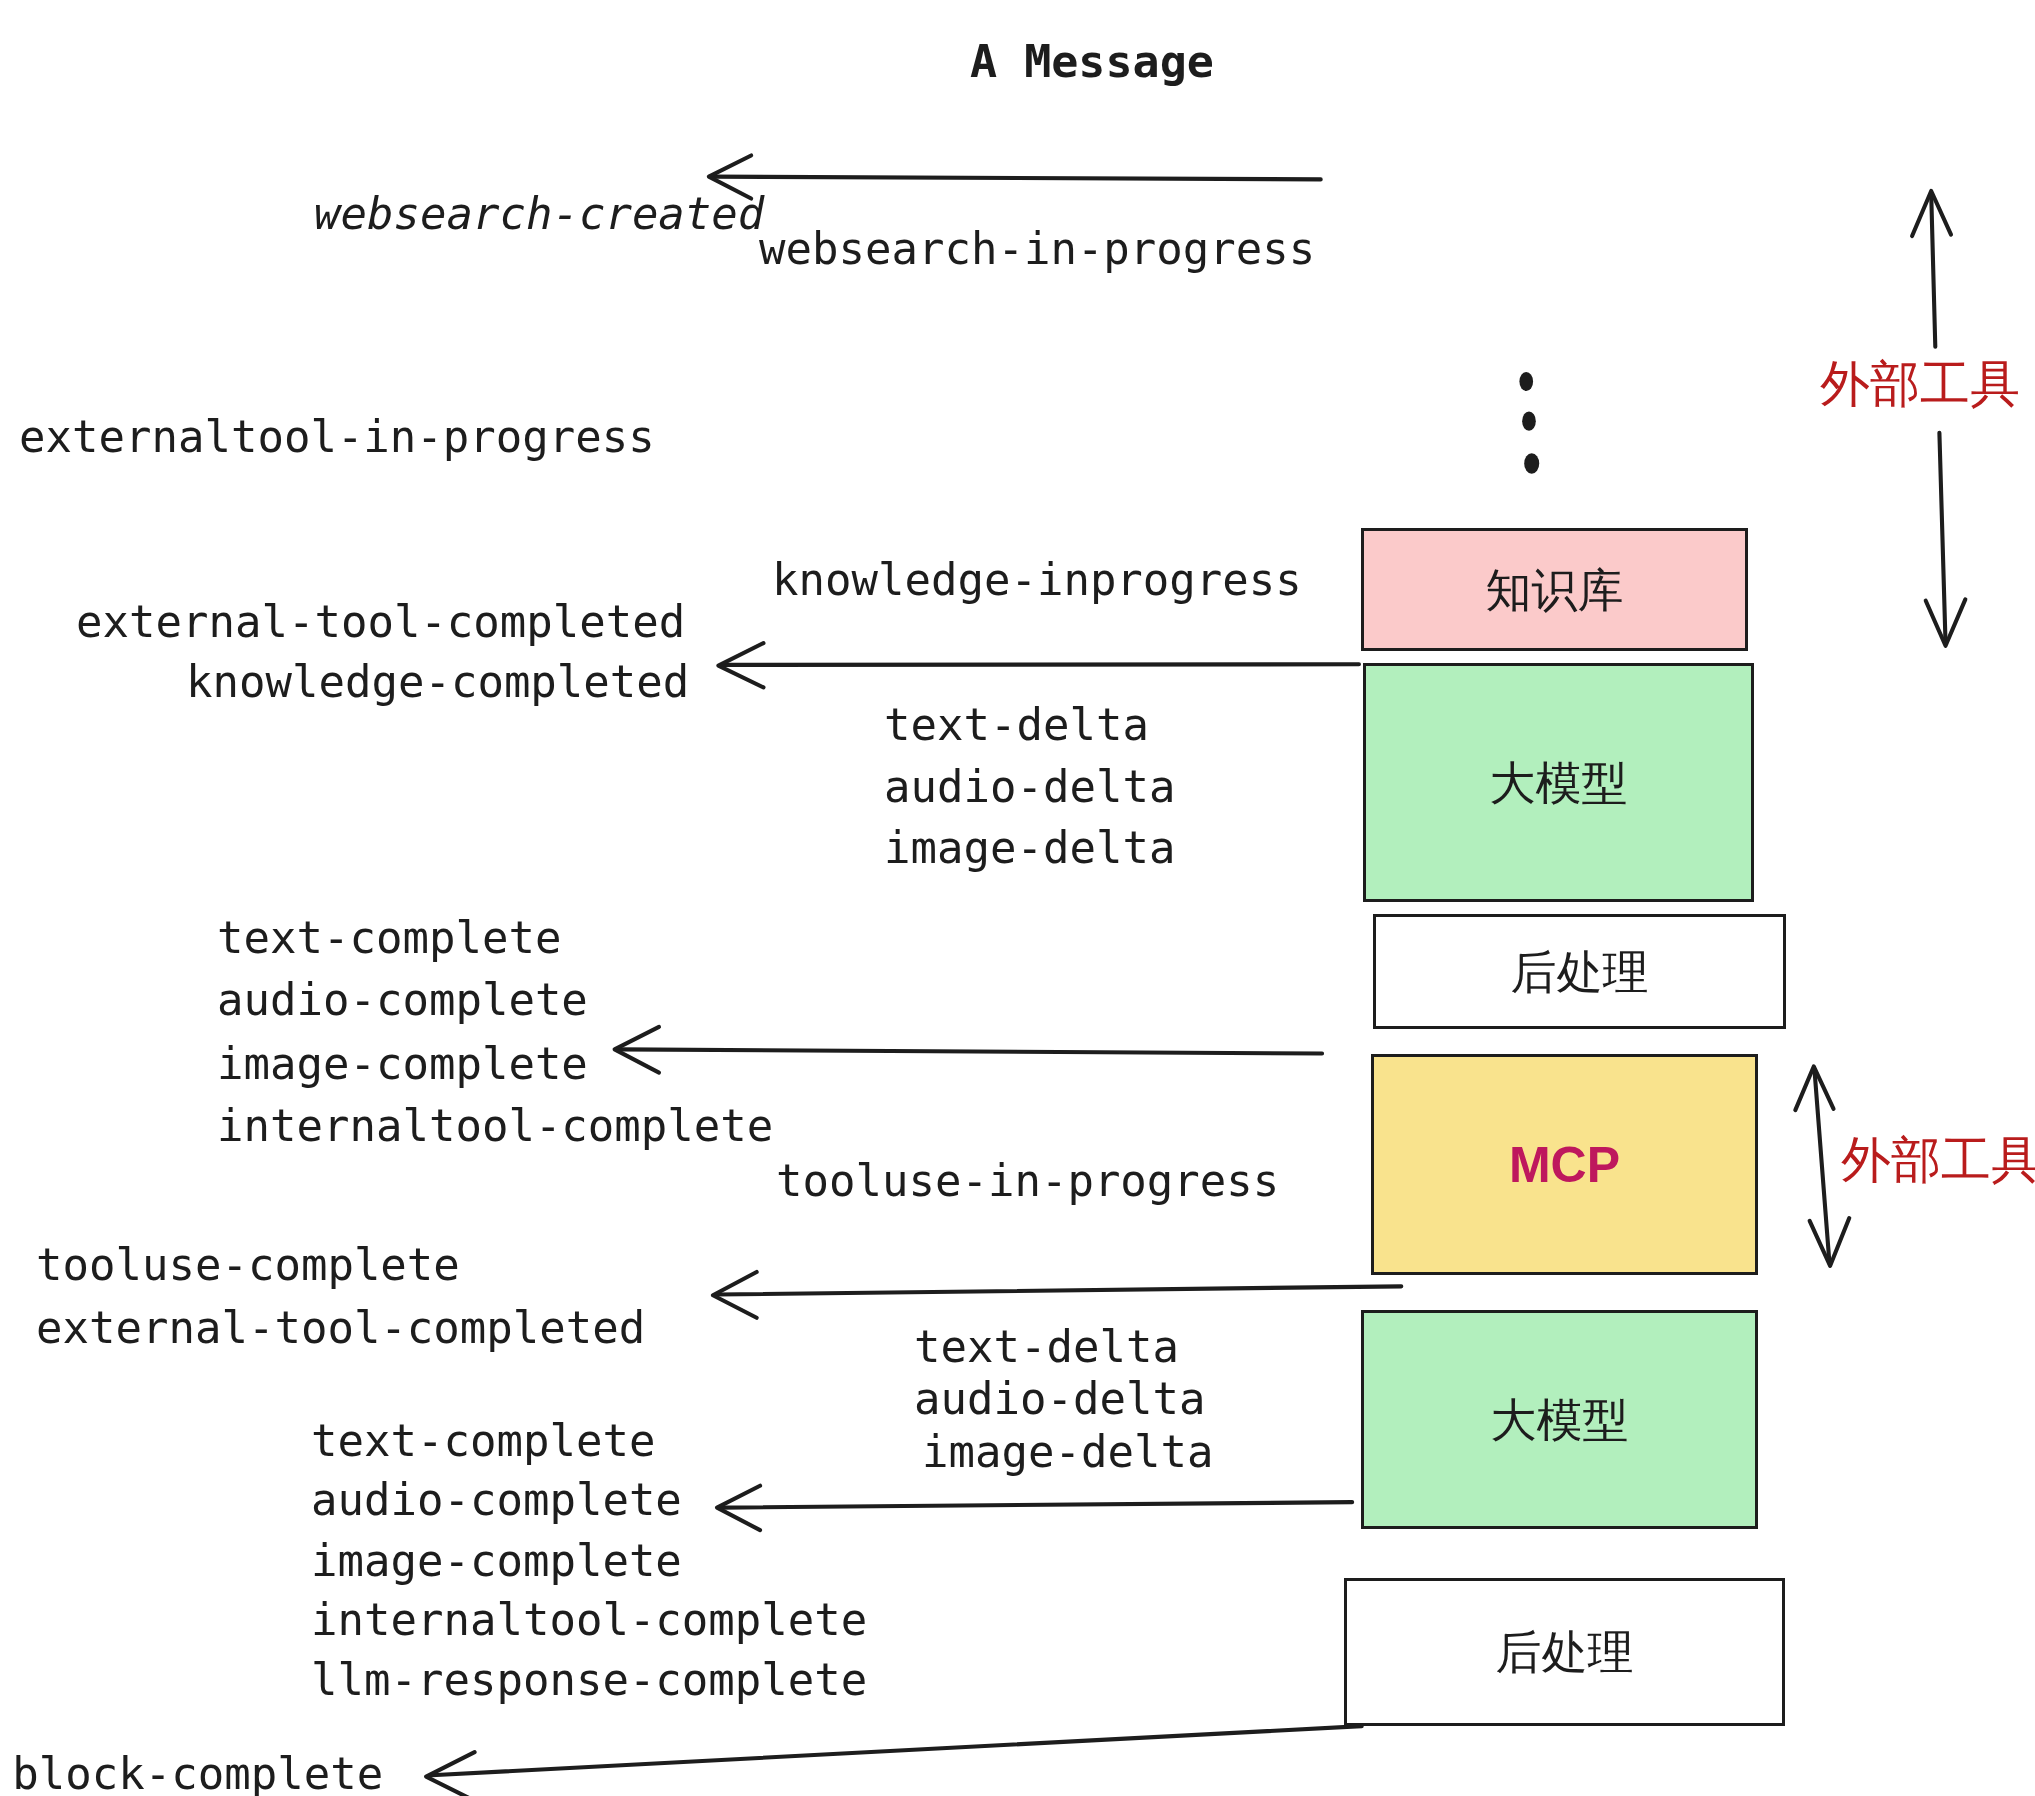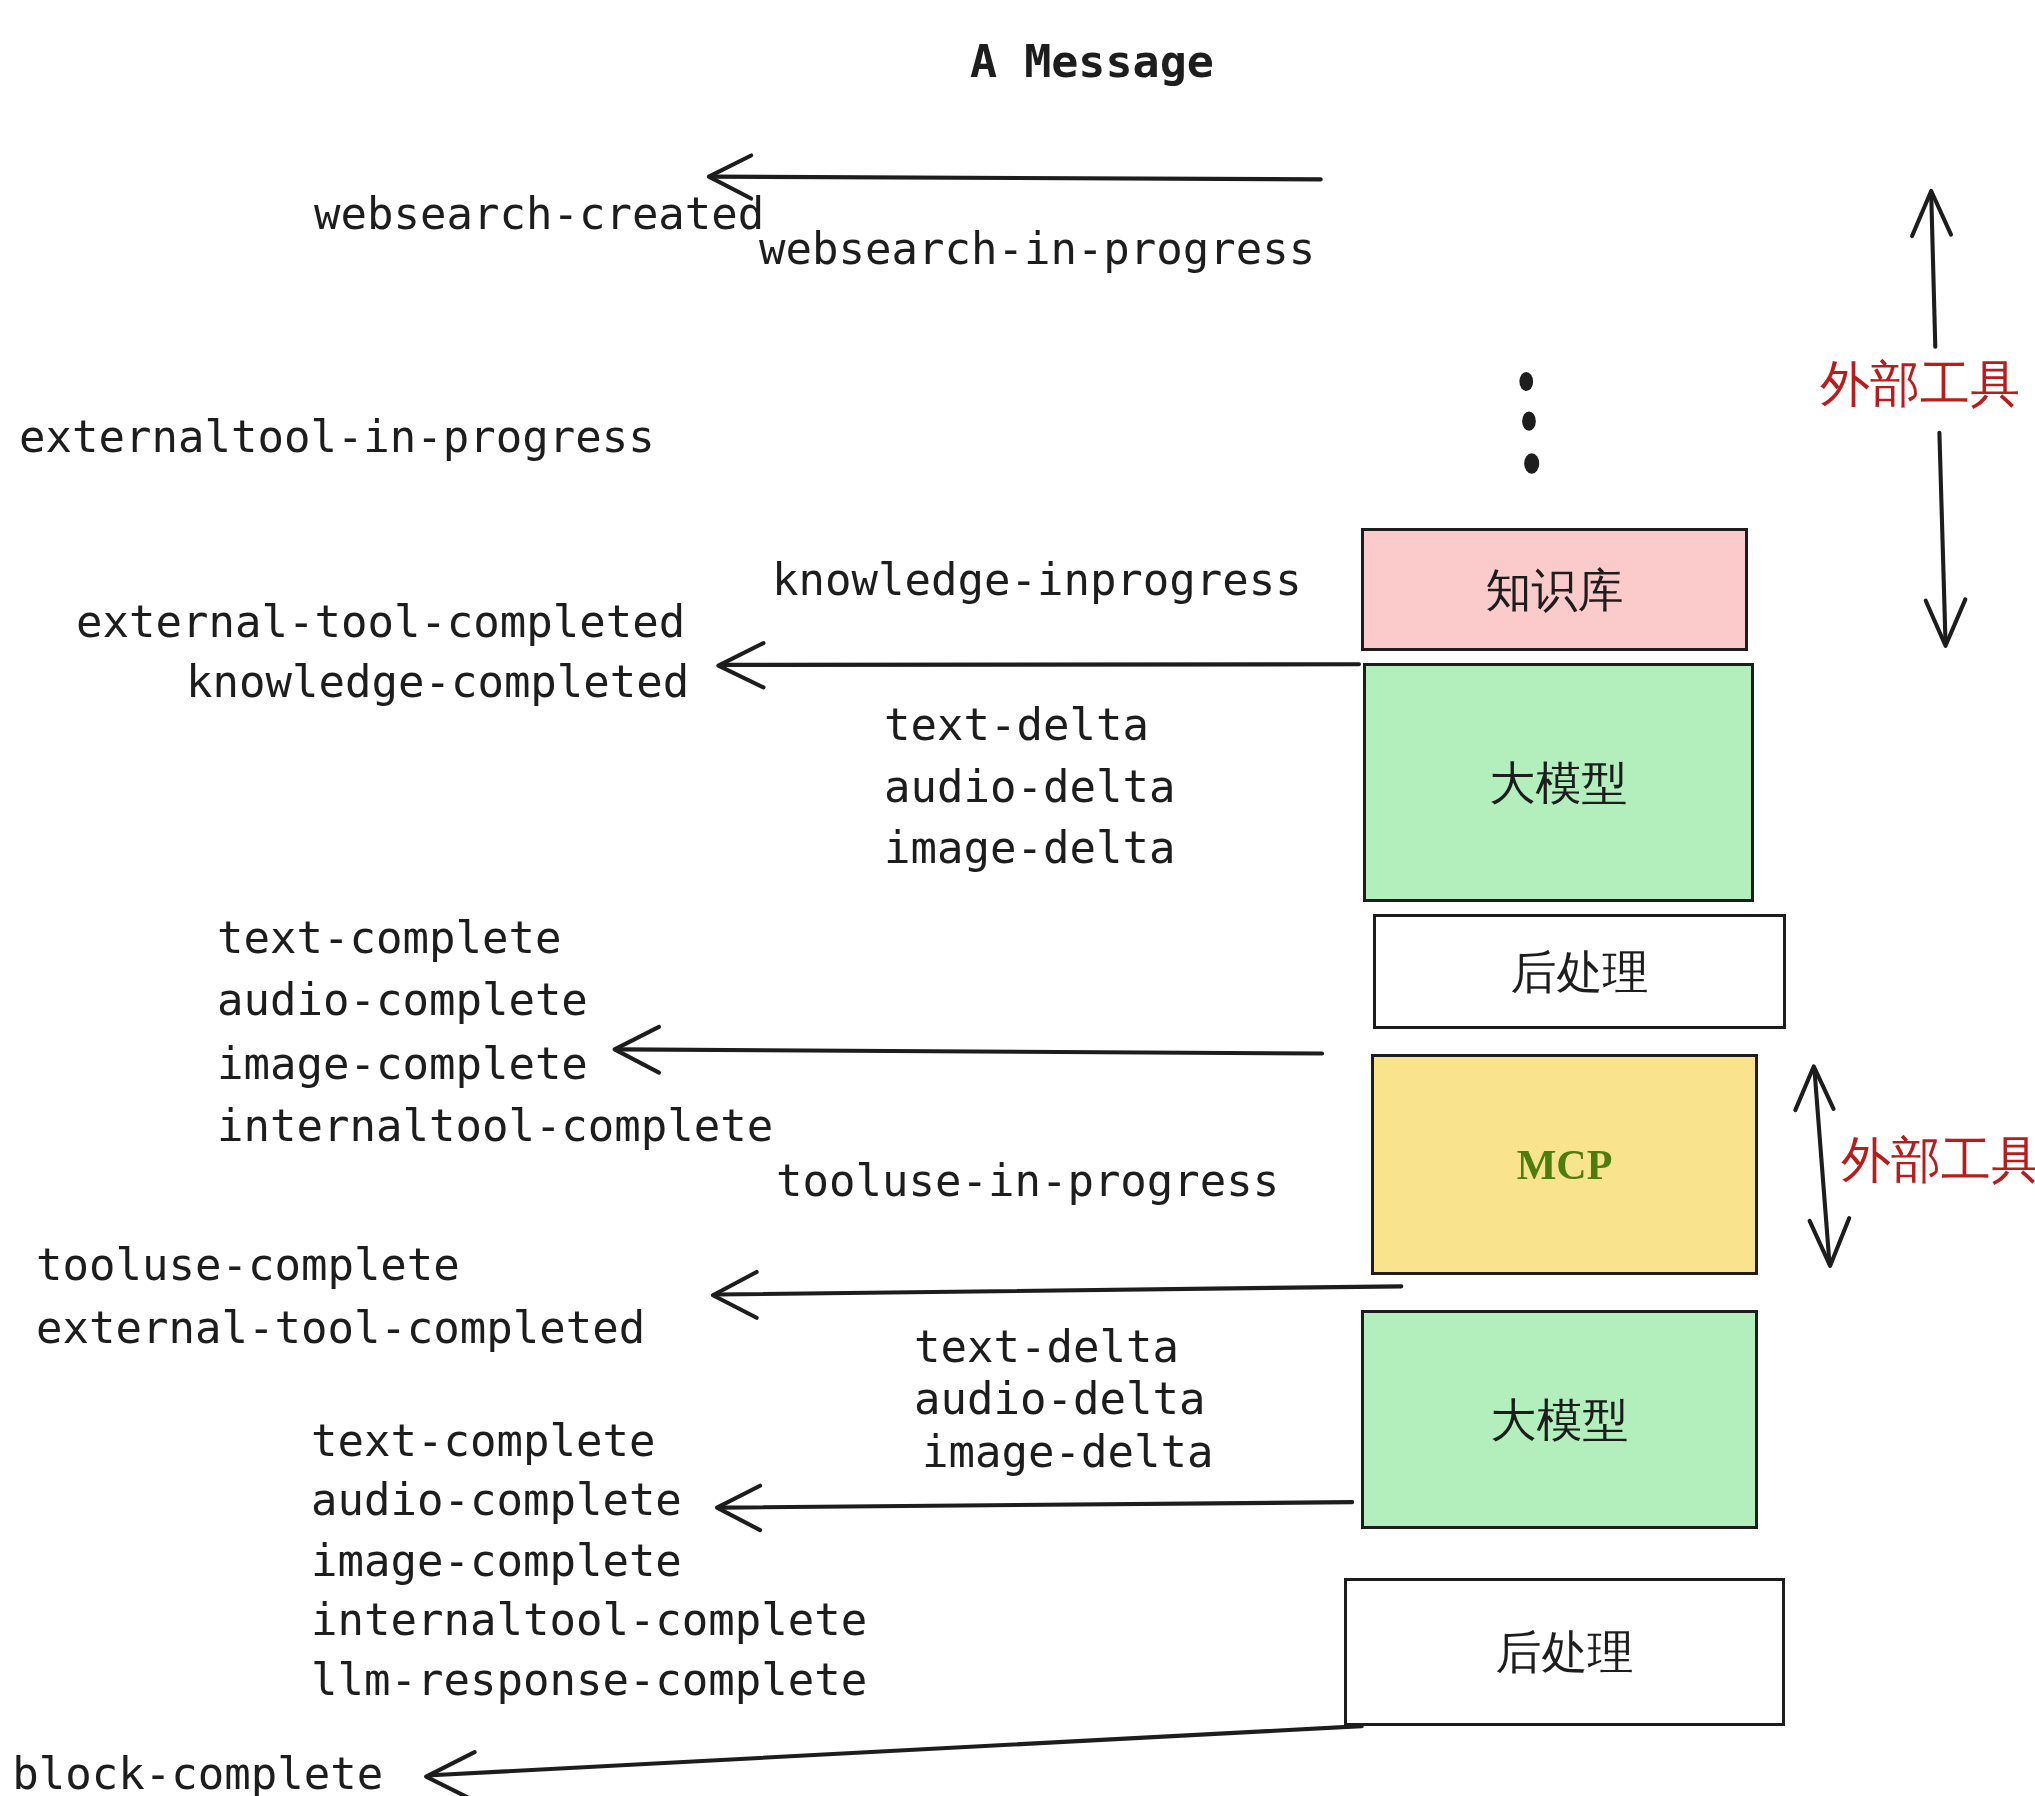--- a/index.html
+++ b/index.html
@@ -39,25 +39,25 @@
     box-sizing:border-box;
   }
   .box .cjk{
     font-family:"DejaVu Sans", sans-serif;
     font-size:46px;
     line-height:1;
     color:#1d1d1d;
     white-space:nowrap;
   }
   .box .latin{
-    font-family:Liberation Serif, serif;
-    font-size:42px;
+    font-family:Liberation Sans, sans-serif;
+    font-size:50px;
     font-weight:600;
     line-height:1;
-    color:#4d7c0f;
+    color:#be185d;
     white-space:nowrap;
   }
   .side-label{
     position:absolute;
     font-family:"DejaVu Sans", sans-serif;
     font-size:50px;
     line-height:1;
     white-space:nowrap;
     color:#b91c1c;
   }
@@ -128,21 +128,21 @@
 
     <g>
       <ellipse cx="2235" cy="525" rx="10" ry="14"></ellipse>
       <ellipse cx="2239" cy="583" rx="10" ry="14"></ellipse>
       <ellipse cx="2243" cy="645" rx="11" ry="15"></ellipse>
     </g>
   </svg>
 
   <div class="title" style="left:970px;top:16.4px;">A Message</div>
 
-  <div class="evt" style="left:314px;top:169px;">websearch-created</div>
+  <div class="evt" style="left:314px;top:169px;font-style:italic;">websearch-created</div>
   <div class="evt" style="left:759px;top:204px;text-align:center;">websearch-in-progress</div>
   <div class="evt" style="left:19px;top:392px;">externaltool-in-progress</div>
   <div class="evt" style="left:772px;top:535px;">knowledge-inprogress</div>
   <div class="evt" style="left:76px;top:577px;">external-tool-completed</div>
   <div class="evt" style="left:186px;top:637px;">knowledge-completed</div>
 
   <div class="evt" style="left:884px;top:680px;">text-delta</div>
   <div class="evt" style="left:884px;top:742px;">audio-delta</div>
   <div class="evt" style="left:884px;top:803px;">image-delta</div>
 

